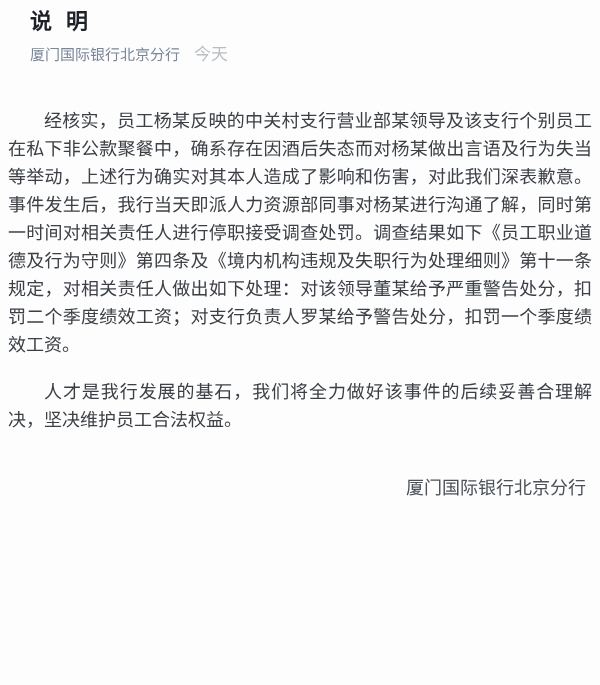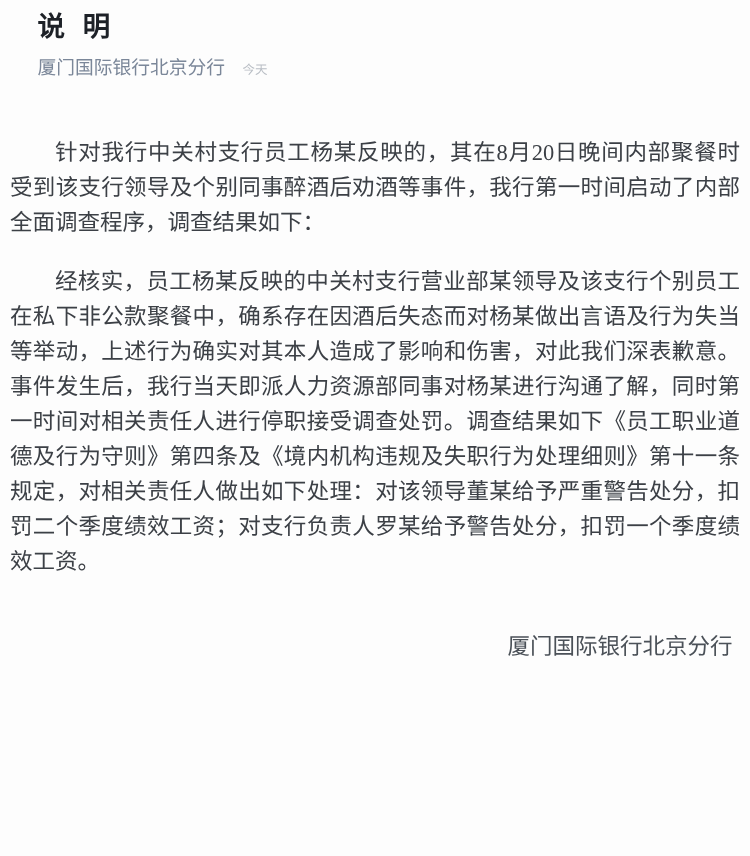--- a/index.html
+++ b/index.html
@@ -37,21 +37,22 @@
     display: flex;
     align-items: baseline;
     gap: 14px;
   }
   .account-name {
     color: var(--account-name, #7b8799);
     cursor: pointer;
   }
   .post-time {
     color: var(--timestamp, #b9bec5);
-    font-size: 10px;
+    font-size: 17px;
+    font-family: Liberation Mono, monospace;
   }
   
   .article {
     margin: 41px 8px 0 8px;
     font-family: "Liberation Serif", "DejaVu Serif", serif;
     font-size: 18px;
     line-height: 28px;
     color: var(--body-text, #3c4046);
     text-align: justify;
   }
@@ -82,22 +83,22 @@
 
   <header class="post-header">
     <h1 class="post-title">说 明</h1>
     <div class="post-byline">
       <span class="account-name">厦门国际银行北京分行</span>
       <span class="post-time">今天</span>
     </div>
   </header>
 
   <main class="article">
-    <p>针对我行中关村支行员工杨某反映的，其在8月20日晚间内部聚餐时受到该支行领导及个别同事醉酒后劝酒等事件，我行第一时间启动了内部全面调查程序，调查结果如下：</p>
     <p>经核实，员工杨某反映的中关村支行营业部某领导及该支行个别员工在私下非公款聚餐中，确系存在因酒后失态而对杨某做出言语及行为失当等举动，上述行为确实对其本人造成了影响和伤害，对此我们深表歉意。事件发生后，我行当天即派人力资源部同事对杨某进行沟通了解，同时第一时间对相关责任人进行停职接受调查处罚。调查结果如下《员工职业道德及行为守则》第四条及《境内机构违规及失职行为处理细则》第十一条规定，对相关责任人做出如下处理：对该领导董某给予严重警告处分，扣罚二个季度绩效工资；对支行负责人罗某给予警告处分，扣罚一个季度绩效工资。</p>
+    <p>人才是我行发展的基石，我们将全力做好该事件的后续妥善合理解决，坚决维护员工合法权益。</p>
   </main>
 
   <footer class="statement-footer">
     <div class="signature">厦门国际银行北京分行</div>
 
   </footer>
 
 </div>
 
 </body></html>

